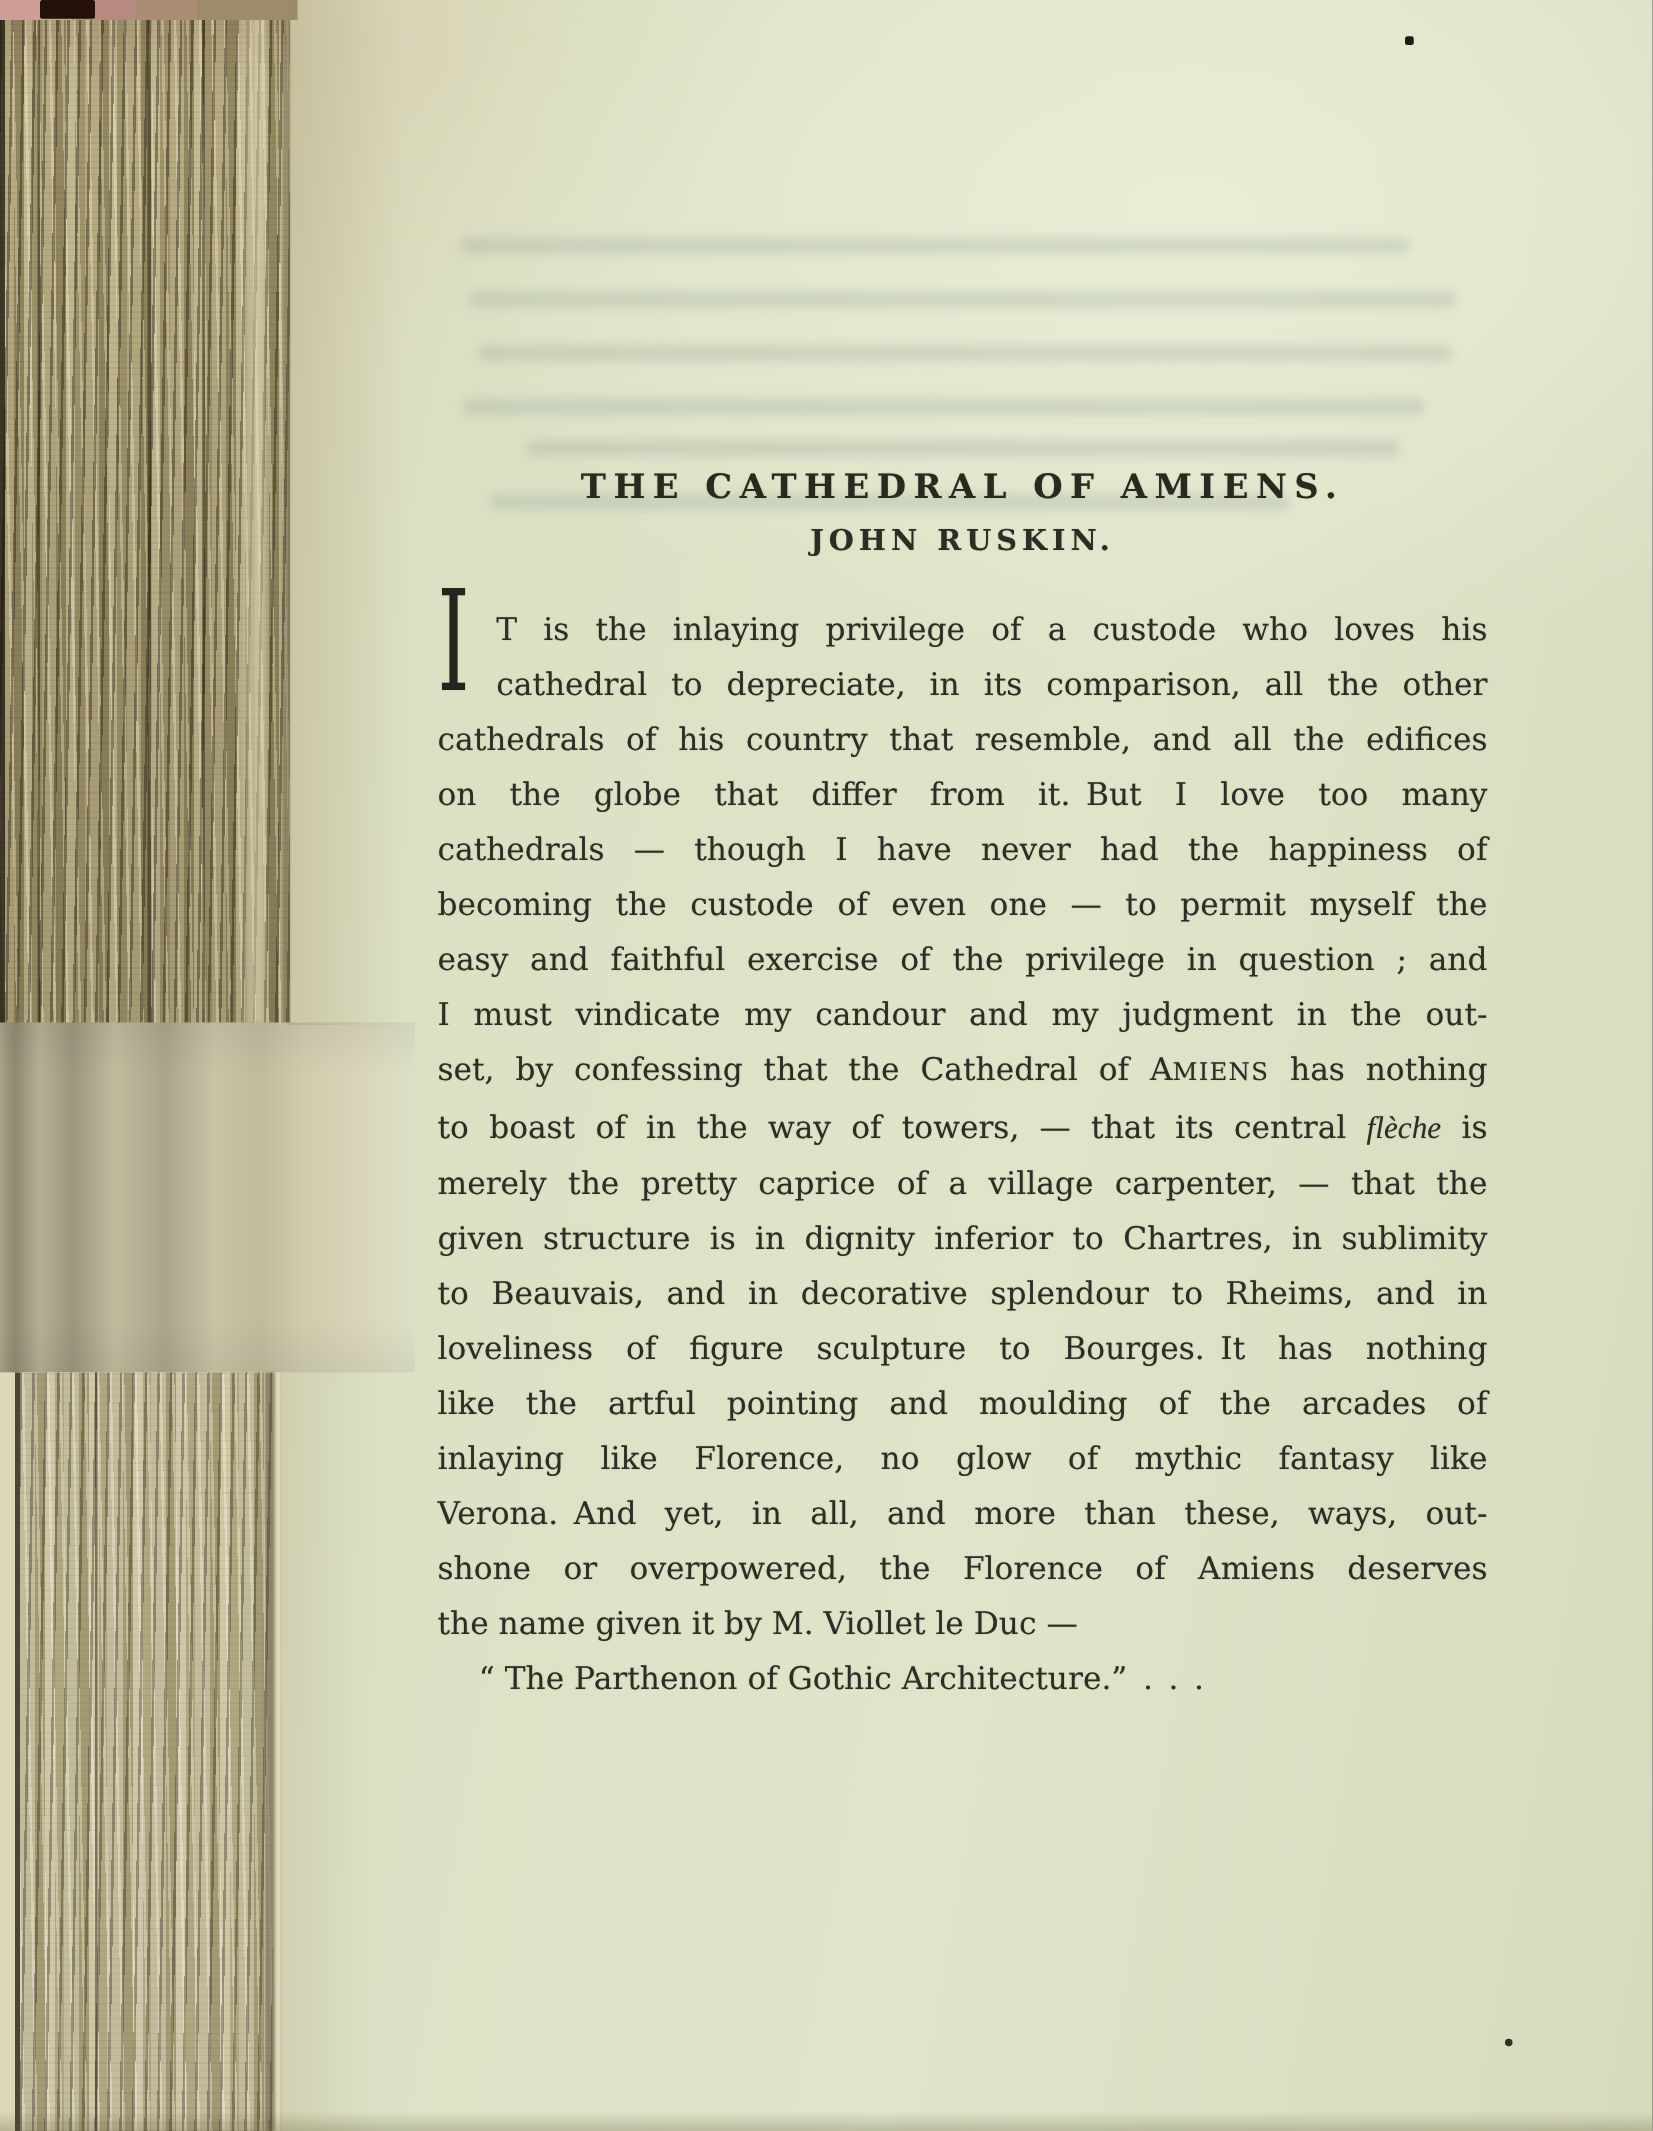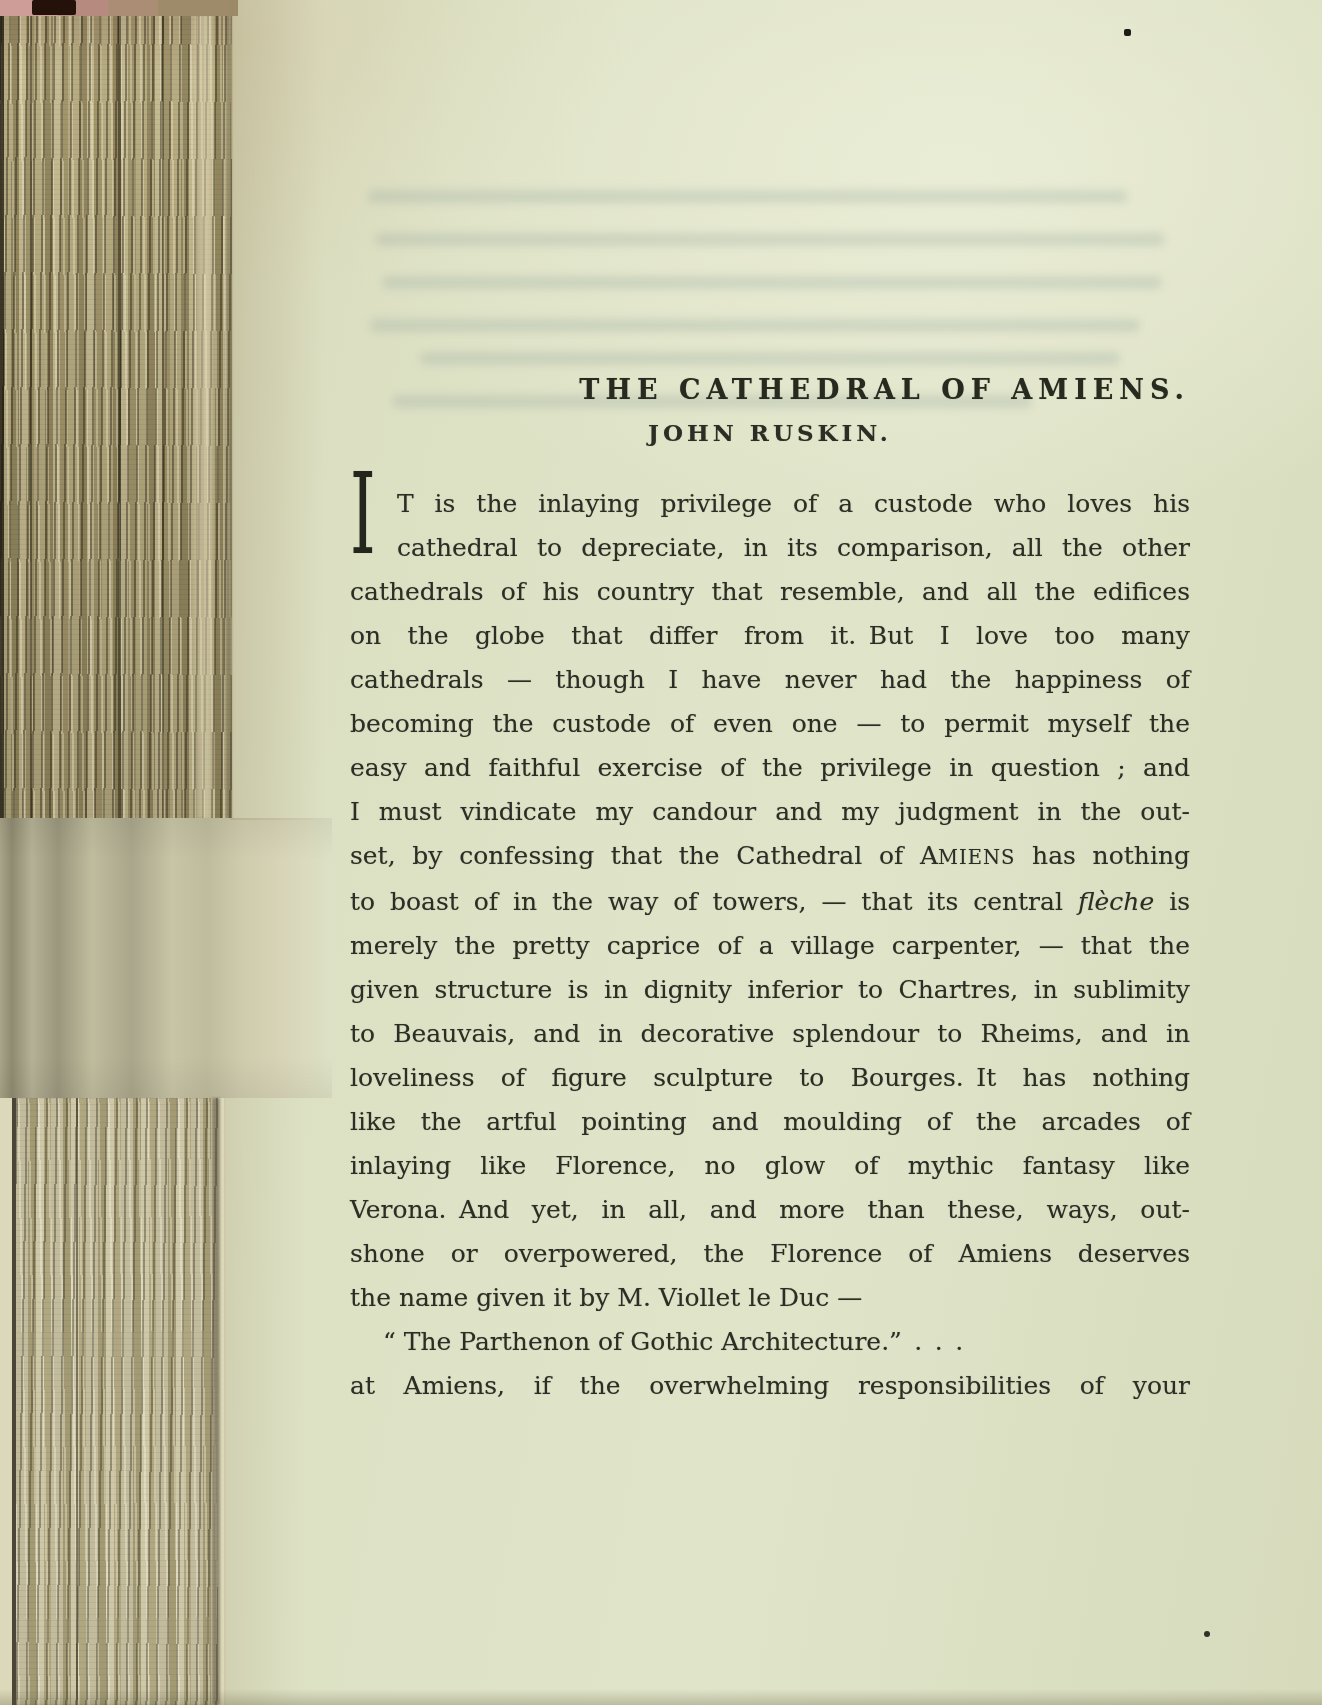--- a/index.html
+++ b/index.html
@@ -66,36 +66,36 @@
   }
 
   
   .showthrough { position:absolute; left:0; top:0; width:100%; height:100%; }
   .st-line { position:absolute; height:13px; background:rgba(152,168,158,0.30); filter:blur(4px); border-radius:7px; }
 
   
   .text-col { position:absolute; left:350px; top:370px; width:840px; color:#2b2e24; }
   .title {
     margin:0; font-size:27px; line-height:40px; font-weight:bold; letter-spacing:6px;
-    text-align:right; color:#272a1f; text-shadow:0 0 1px rgba(39,42,31,0.35);
+    text-align:center; color:#272a1f; text-shadow:0 0 1px rgba(39,42,31,0.35);
   }
   .author {
     margin:7px 0 0; font-size:23px; line-height:32px; font-weight:bold; letter-spacing:4px;
     text-align:center; color:#2b2e24; text-shadow:0 0 1px rgba(39,42,31,0.3);
   }
   .body-text {
     position:relative; margin-top:33px; font-size:25px; line-height:44px;
     text-shadow:0 0 1px rgba(43,46,36,0.35);
   }
   .line { text-align:justify; text-align-last:justify; text-justify:inter-word; }
   .line.no-just { text-align:left; text-align-last:left; }
   .line.dc { padding-left:47px; }
   .line.indent { padding-left:33px; }
   .smallcaps { font-size:0.78em; letter-spacing:1px; }
-  .italic { font-style:italic; }
+  .italic { font-style:italic;font-family:Liberation Serif, serif; }
   .dropcap {
     position:absolute; left:0; top:-24px; display:block;
     font-size:112px; line-height:112px; transform:scaleX(0.58); transform-origin:0 0;
     color:#23261c;
   }
 
   
   .dot { position:absolute; background:#1d1d16; }
   .dot-top { left:1124px; top:29px; width:7px; height:7px; border-radius:2px; }
   .dot-bottom { left:1204px; top:1631px; width:6px; height:6px; border-radius:50%; opacity:0.9; }
@@ -161,21 +161,20 @@
           <div class="line"><span>merely the pretty caprice of a village carpenter, — that the</span></div>
           <div class="line"><span>given structure is in dignity inferior to Chartres, in sublimity</span></div>
           <div class="line"><span>to Beauvais, and in decorative splendour to Rheims, and in</span></div>
           <div class="line"><span>loveliness of figure sculpture to Bourges. It has nothing</span></div>
           <div class="line"><span>like the artful pointing and moulding of the arcades of</span></div>
           <div class="line"><span>inlaying like Florence, no glow of mythic fantasy like</span></div>
           <div class="line"><span>Verona. And yet, in all, and more than these, ways, out-</span></div>
           <div class="line"><span>shone or overpowered, the Florence of Amiens deserves</span></div>
           <div class="line no-just"><span>the name given it by M. Viollet le Duc —</span></div>
           <div class="line no-just indent"><span>“ The Parthenon of Gothic Architecture.” . . .</span></div>
-          <div class="line"><span>at Amiens, if the overwhelming responsibilities of your</span></div>
         </div>
     </div>
   </div>
 
   <div class="dot dot-top"></div>
   <div class="dot dot-bottom"></div>
   <div class="bottom-edge"></div>
 
 </div>
 

